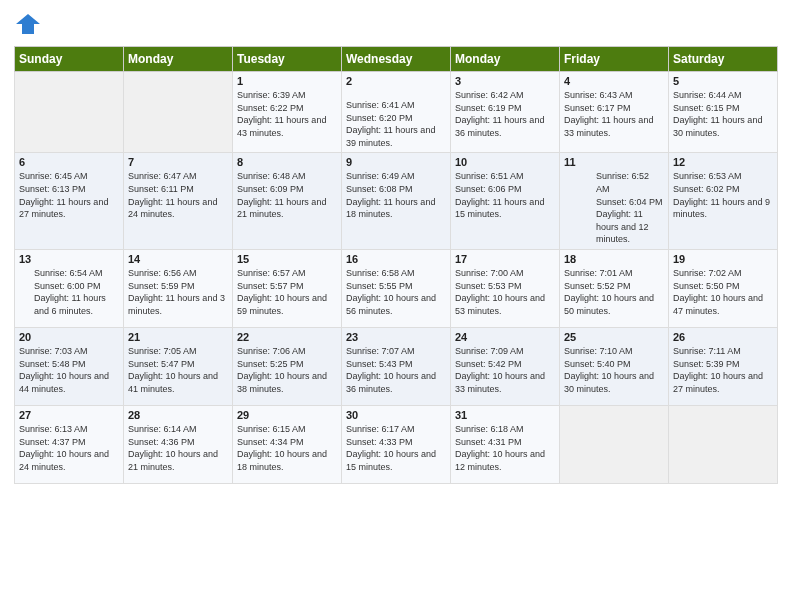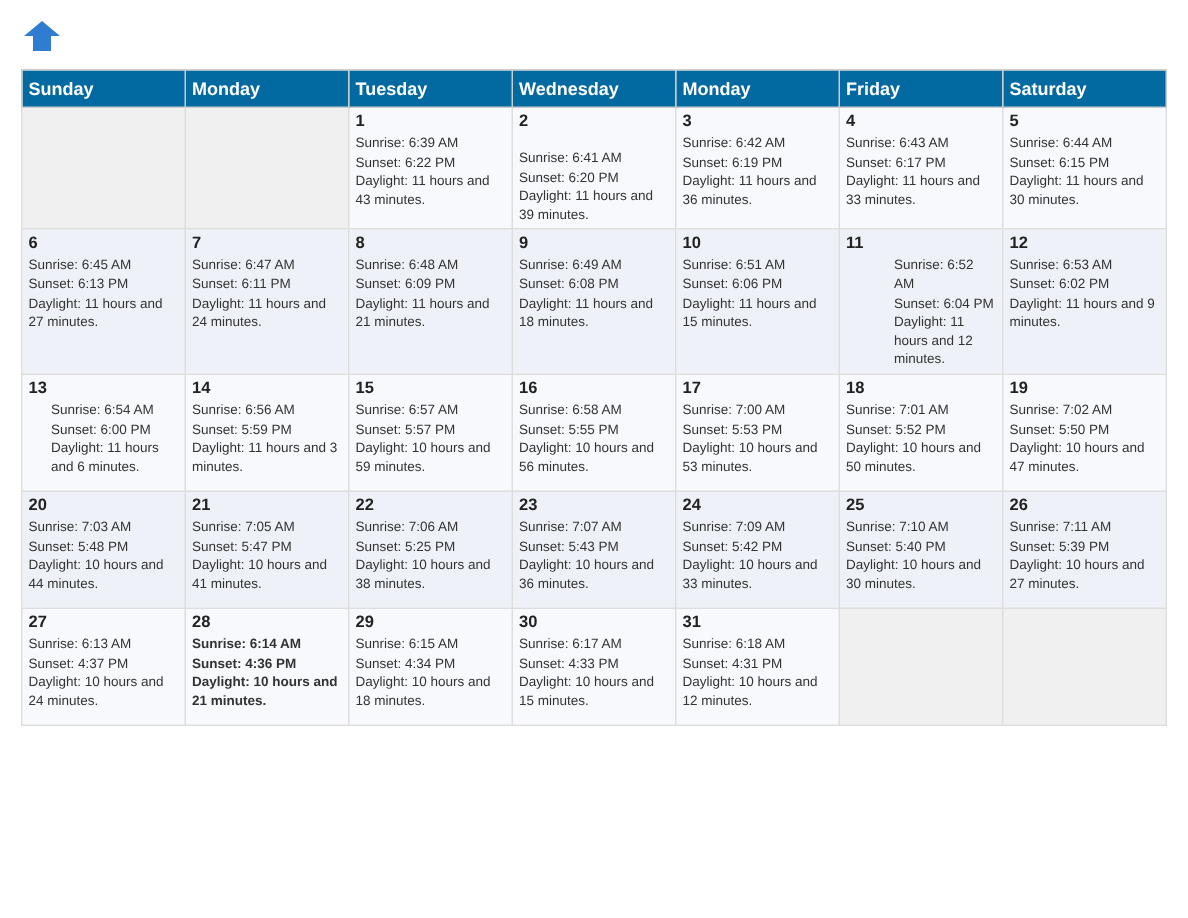--- a/index.html
+++ b/index.html
@@ -49,21 +49,21 @@
     .location-title {
       font-size: 15px;
       color: #555;
     }
     table {
       width: 100%;
       border-collapse: collapse;
       table-layout: fixed;
     }
     thead tr th {
-      background-color: #0369a1;
+      background-color: #4d7c0f;
       color: #fff;
       font-size: 12px;
       font-weight: bold;
       padding: 5px 4px;
       text-align: left;
       border: 1px solid #ccc;
     }
     tbody tr td {
       vertical-align: top;
       border: 1px solid #ddd;
@@ -295,21 +295,21 @@
         </tr>
         <tr>
           <td>
             <div class="day-num">27</div>
             <div class="day-info" style="white-space: pre-line;">Sunrise: 6:13 AM
 Sunset: 4:37 PM
 Daylight: 10 hours and 24 minutes.</div>
           </td>
           <td>
             <div class="day-num">28</div>
-            <div class="day-info" style="white-space: pre-line; font-weight: bold;">Sunrise: 6:14 AM
+            <div class="day-info" style="white-space: pre-line;">Sunrise: 6:14 AM
 Sunset: 4:36 PM
 Daylight: 10 hours and 21 minutes.</div>
           </td>
           <td>
             <div class="day-num">29</div>
             <div class="day-info" style="white-space: pre-line;">Sunrise: 6:15 AM
 Sunset: 4:34 PM
 Daylight: 10 hours and 18 minutes.</div>
           </td>
           <td>

